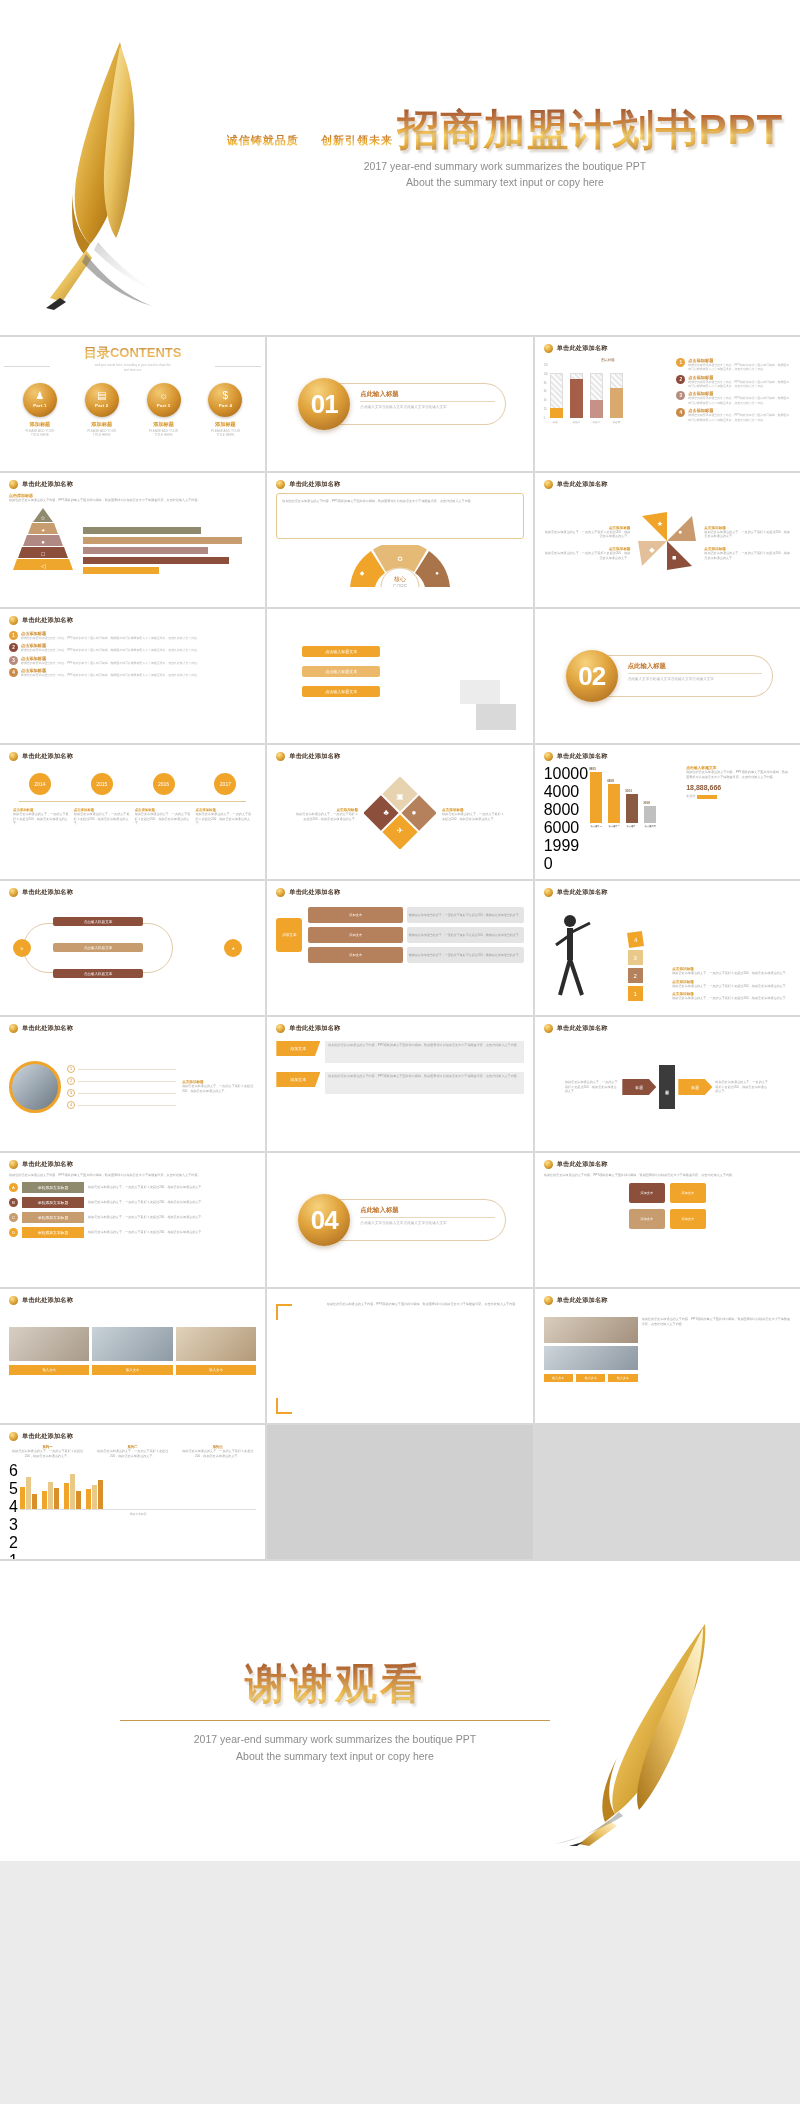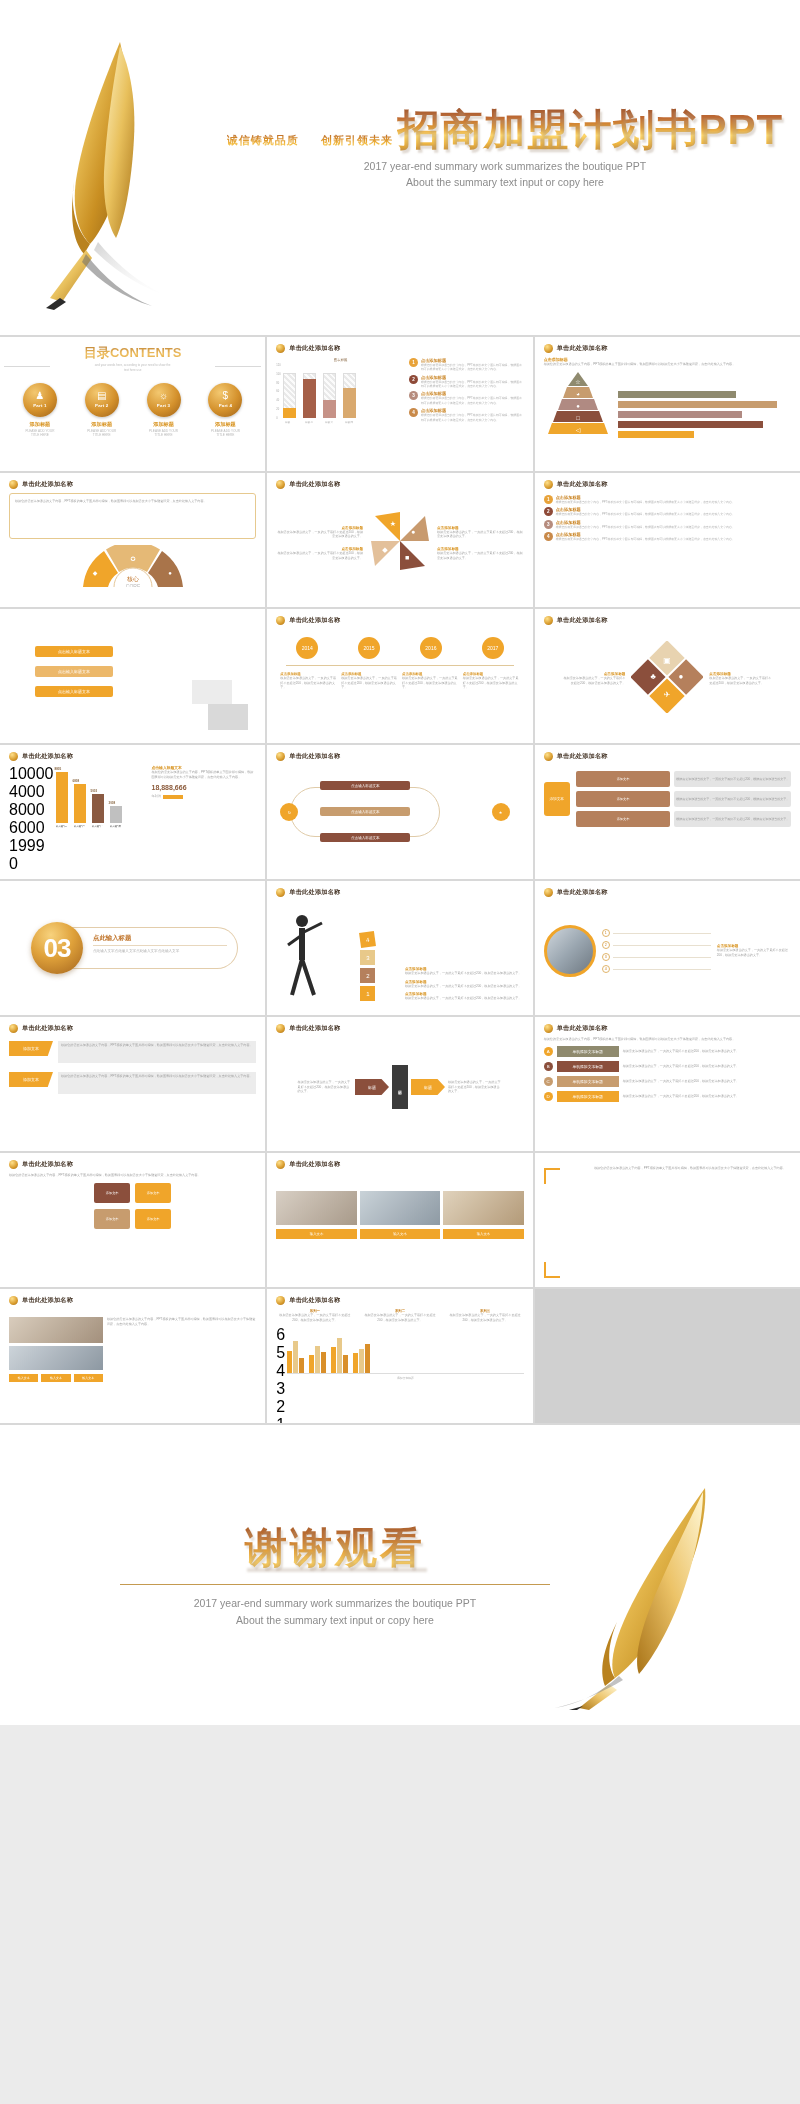--- a/index.html
+++ b/index.html
@@ -114,21 +114,20 @@
   
   .footer { position:relative; width:800px; height:300px; background:#fff; overflow:hidden; }
   .thanks {
     position:absolute; left:120px; top:95px; width:430px; text-align:center;
   }
   .thanks .big {
     font-size:42px; font-weight:bold; letter-spacing:3px;
     background:linear-gradient(180deg,#9d5a32 0%,#c1702f 30%,#e4a23c 55%,#f7cc63 75%,#d89b35 100%);
     -webkit-background-clip:text; background-clip:text; color:transparent;
     text-shadow:2px 3px 2px rgba(170,150,130,.3);
-    text-decoration:underline;
   }
   .thanks .rule { height:1px; background:#c49a50; margin:8px 0 10px; }
   .thanks .en { font-size:10.5px; color:#8c8c8c; line-height:1.6; }
   .footer .feather2 { position:absolute; right:55px; top:55px; width:210px; height:230px; }
 
   .watermark {
     position:absolute; left:300px; top:1933px; width:500px; height:64px;
     background:rgba(160,160,160,.55); display:flex; align-items:center; gap:8px;
     padding-left:38px; color:#fff; z-index:50;
   }
@@ -232,20 +231,29 @@
           <div class="circ">
                 <span class="gi">$</span>
                 <span class="pl">Part 4</span>
               </div>
           <div class="pcn">添加标题</div>
           <div class="pen"><span>PLEASE ADD YOUR</span><br><span>TITLE HERE</span></div>
         </div>
       </div>
     </div>
 
+    <div class="slide">
+      <div class="sec">
+        <div class="num">01</div>
+        <div class="pill">
+          <div class="t">点此输入标题</div>
+          <div class="d">点此输入文字点此输入文字点此输入文字点此输入文字</div>
+        </div>
+      </div>
+    </div>
 
     <div class="slide">
       <div class="s-head">
             <span class="medal"></span>
             <span class="s-title">单击此处添加名称</span>
           </div>
       <div class="row" style="margin-top:5px;">
         <div class="col chart" style="flex:0 0 52%;">
           <div style="text-align:center;font-size:3.4px;color:#8b6a46;">图表标题</div>
           <div style="display:flex;gap:2px;margin-top:2px;">
@@ -448,20 +456,29 @@
     <div class="slide">
       <div style="position:relative;height:100%;">
         <div style="position:absolute;right:8px;bottom:6px;width:40px;height:26px;background:#d9d9d9;"></div>
         <div style="position:absolute;right:24px;bottom:32px;width:40px;height:24px;background:#ececec;"></div>
         <div style="position:absolute;left:26px;top:30px;width:78px;height:11px;background:#f0a52a;border-radius:2px;display:flex;align-items:center;justify-content:center;color:#fff;font-size:4px;">点击输入标题文本</div>
         <div style="position:absolute;left:26px;top:50px;width:78px;height:11px;background:#ecb86a;border-radius:2px;display:flex;align-items:center;justify-content:center;color:#fff;font-size:4px;">点击输入标题文本</div>
         <div style="position:absolute;left:26px;top:70px;width:78px;height:11px;background:#f0a52a;border-radius:2px;display:flex;align-items:center;justify-content:center;color:#fff;font-size:4px;">点击输入标题文本</div>
       </div>
     </div>
 
+    <div class="slide">
+      <div class="sec">
+        <div class="num">02</div>
+        <div class="pill">
+          <div class="t">点此输入标题</div>
+          <div class="d">点此输入文字点此输入文字点此输入文字点此输入文字</div>
+        </div>
+      </div>
+    </div>
 
     <div class="slide">
       <div class="s-head">
             <span class="medal"></span>
             <span class="s-title">单击此处添加名称</span>
           </div>
       <div style="display:flex;justify-content:space-around;margin-top:12px;">
         <div style="width:22px;height:22px;border-radius:50%;background:#f0a52a;color:#fff;font-size:5px;display:flex;align-items:center;justify-content:center;">2014</div>
         <div style="width:22px;height:22px;border-radius:50%;background:#f0a52a;color:#fff;font-size:5px;display:flex;align-items:center;justify-content:center;">2015</div>
         <div style="width:22px;height:22px;border-radius:50%;background:#f0a52a;color:#fff;font-size:5px;display:flex;align-items:center;justify-content:center;">2016</div>
@@ -603,29 +620,20 @@
                 <div style="flex:1;height:16px;background:#e4e4e4;border-radius:2px;color:#999;font-size:3px;display:flex;align-items:center;justify-content:center;">根据需要添加适当的文字，一页的文字最好不要超过200，根据需要添加适当的文字。</div>
               </div>
           <div style="display:flex;gap:4px;">
                 <div style="flex:0 0 44%;height:16px;background:#b5805c;border-radius:2px;color:#fff;font-size:3.2px;display:flex;align-items:center;justify-content:center;">添加文本</div>
                 <div style="flex:1;height:16px;background:#e4e4e4;border-radius:2px;color:#999;font-size:3px;display:flex;align-items:center;justify-content:center;">根据需要添加适当的文字，一页的文字最好不要超过200，根据需要添加适当的文字。</div>
               </div>
         </div>
       </div>
     </div>
 
-    <div class="slide">
-      <div class="sec">
-        <div class="num">03</div>
-        <div class="pill">
-          <div class="t">点此输入标题</div>
-          <div class="d">点此输入文字点此输入文字点此输入文字点此输入文字</div>
-        </div>
-      </div>
-    </div>
 
     <div class="slide">
       <div class="s-head">
             <span class="medal"></span>
             <span class="s-title">单击此处添加名称</span>
           </div>
       <div style="display:flex;align-items:flex-end;height:100px;">
         <div style="flex:0 0 34%;">
           <svg width="58" height="88" viewBox="0 0 58 88">
             <circle cx="26" cy="12" r="6" fill="#2b2b2b"></circle>
@@ -745,20 +753,29 @@
         <div style="width:62px;height:11px;background:#c79c6e;color:#fff;font-size:3.8px;display:flex;align-items:center;justify-content:center;">单机添加文本标题</div>
         <div style="flex:1;" class="mini">根据需要添加适当的文字，一页的文字最好不要超过200，根据需要添加适当的文字。</div>
       </div>
       <div style="display:flex;gap:4px;align-items:center;">
         <div style="width:9px;height:9px;border-radius:50%;background:#f0a52a;color:#fff;font-size:4.4px;display:flex;align-items:center;justify-content:center;">D</div>
         <div style="width:62px;height:11px;background:#f0a52a;color:#fff;font-size:3.8px;display:flex;align-items:center;justify-content:center;">单机添加文本标题</div>
         <div style="flex:1;" class="mini">根据需要添加适当的文字，一页的文字最好不要超过200，根据需要添加适当的文字。</div>
       </div>
     </div>
 
+    <div class="slide">
+      <div class="sec">
+        <div class="num">04</div>
+        <div class="pill">
+          <div class="t">点此输入标题</div>
+          <div class="d">点此输入文字点此输入文字点此输入文字点此输入文字</div>
+        </div>
+      </div>
+    </div>
 
     <div class="slide">
       <div class="s-head">
             <span class="medal"></span>
             <span class="s-title">单击此处添加名称</span>
           </div>
       <div class="mini" style="margin-bottom:5px;">根据您的需要添加适当的文字内容，PPT模板的单文字图片都可编辑，数据图表都可以根据需要大小字体随意设定，点击此处输入文字内容。</div>
       <div style="display:flex;gap:5px;justify-content:center;align-items:center;">
         <div style="text-align:center;">
               <div style="width:36px;height:20px;background:#8b4f3c;border-radius:2px;color:#fff;font-size:3.2px;display:flex;align-items:center;justify-content:center;">添加文本</div>

